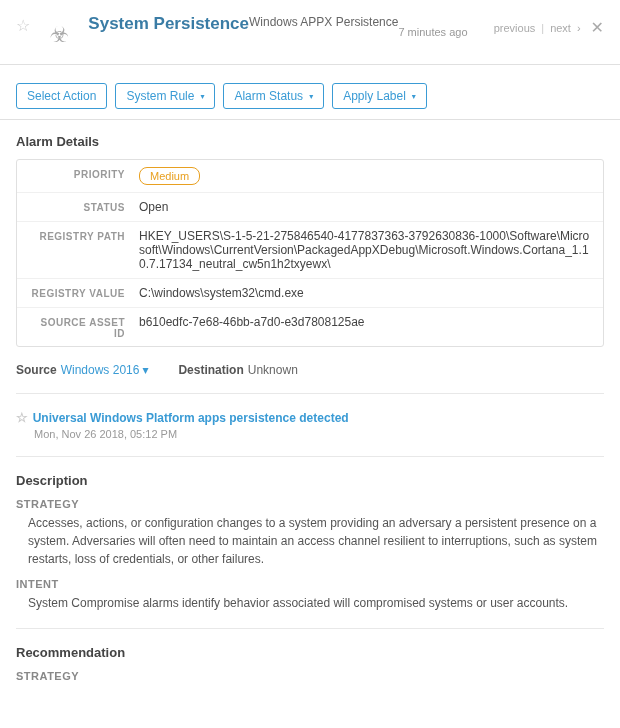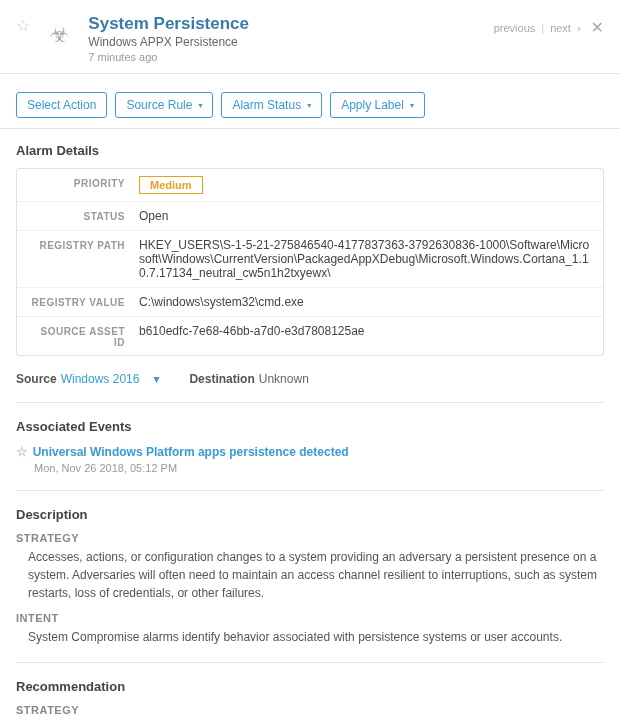--- a/index.html
+++ b/index.html
@@ -43,36 +43,37 @@
       margin-top: 2px;
     }
     .header-star {
       font-size: 16px;
       color: #ccc;
       margin-top: 2px;
       cursor: pointer;
     }
     .header-title-group {
       display: flex;
-      flex-direction: column;
+      flex-direction: row;
+      text-align: center;
     }
     .header-title {
       font-size: 17px;
       font-weight: bold;
       color: #3a7ca5;
     }
     .header-subtitle {
       font-size: 12px;
       color: #666;
       margin-top: 1px;
     }
     .header-time {
       font-size: 11px;
       color: #999;
-      margin-top: 2px;
+      margin-top: 12px;
     }
     .header-right {
       display: flex;
       align-items: center;
       gap: 6px;
       font-size: 11px;
       color: #999;
       margin-top: 4px;
     }
     .header-nav-link {
@@ -156,22 +157,21 @@
       flex: 1;
       word-break: break-all;
     }
     .badge-medium {
       display: inline-block;
       background: #fff;
       border: 1px solid #e8a020;
       color: #e8a020;
       font-size: 11px;
       padding: 2px 10px;
-      border-radius: 0;
-      font-weight: bold;
+      border-radius: 8px;
     }
     
     .src-dest-row {
       display: flex;
       gap: 30px;
       margin-bottom: 16px;
       padding-bottom: 16px;
       border-bottom: 1px solid #e8e8e8;
     }
     .src-dest-col {
@@ -182,21 +182,21 @@
     .src-dest-label {
       font-size: 12px;
       font-weight: bold;
       color: #555;
     }
     .src-dest-value {
       font-size: 12px;
       color: #3a9bd5;
       display: flex;
       align-items: center;
-      gap: 14px;
+      gap: 3px;
       cursor: pointer;
     }
     .src-dest-value.plain { color: #666; cursor: default; }
     
     .assoc-events {
       margin-bottom: 16px;
       padding-bottom: 16px;
       border-bottom: 1px solid #e8e8e8;
     }
     .event-link {
@@ -262,21 +262,21 @@
       <span class="header-nav-link">›</span>
       <span class="close-btn">✕</span>
     </div>
   </div>
 
   <div class="toolbar">
     <button class="btn">
       <span>Select Action</span>
     </button>
     <button class="btn">
-      <span>Source Rule</span>
+      <span>System Rule</span>
       <span class="caret">▾</span>
     </button>
     <button class="btn">
       <span>Alarm Status</span>
       <span class="caret">▾</span>
     </button>
     <button class="btn">
       <span>Apply Label</span>
       <span class="caret">▾</span>
     </button>
@@ -318,34 +318,33 @@
           <span>▾</span>
         </span>
       </div>
       <div class="src-dest-col">
         <span class="src-dest-label">Destination</span>
         <span class="src-dest-value plain">Unknown</span>
       </div>
     </div>
 
     <div class="assoc-events">
-      <div class="section-title">Associated Events</div>
       <div class="event-link">
         <span class="ev-star">☆</span>
         <span>Universal Windows Platform apps persistence detected</span>
       </div>
       <div class="event-time">Mon, Nov 26 2018, 05:12 PM</div>
     </div>
 
     <div class="description-section">
       <div class="section-title">Description</div>
       <div class="sub-section-title">STRATEGY</div>
       <div class="desc-text">Accesses, actions, or configuration changes to a system providing an adversary a persistent presence on a system. Adversaries will often need to maintain an access channel resilient to interruptions, such as system restarts, loss of credentials, or other failures.</div>
       <div class="sub-section-title">INTENT</div>
-      <div class="desc-text">System Compromise alarms identify behavior associated with persistence systems or user accounts.</div>
+      <div class="desc-text">System Compromise alarms identify behavior associated will compromised systems or user accounts.</div>
     </div>
 
     <div class="recommendation-section">
       <div class="section-title">Recommendation</div>
       <div class="sub-section-title">STRATEGY</div>
 
     </div>
 
   </div>
 </div>

